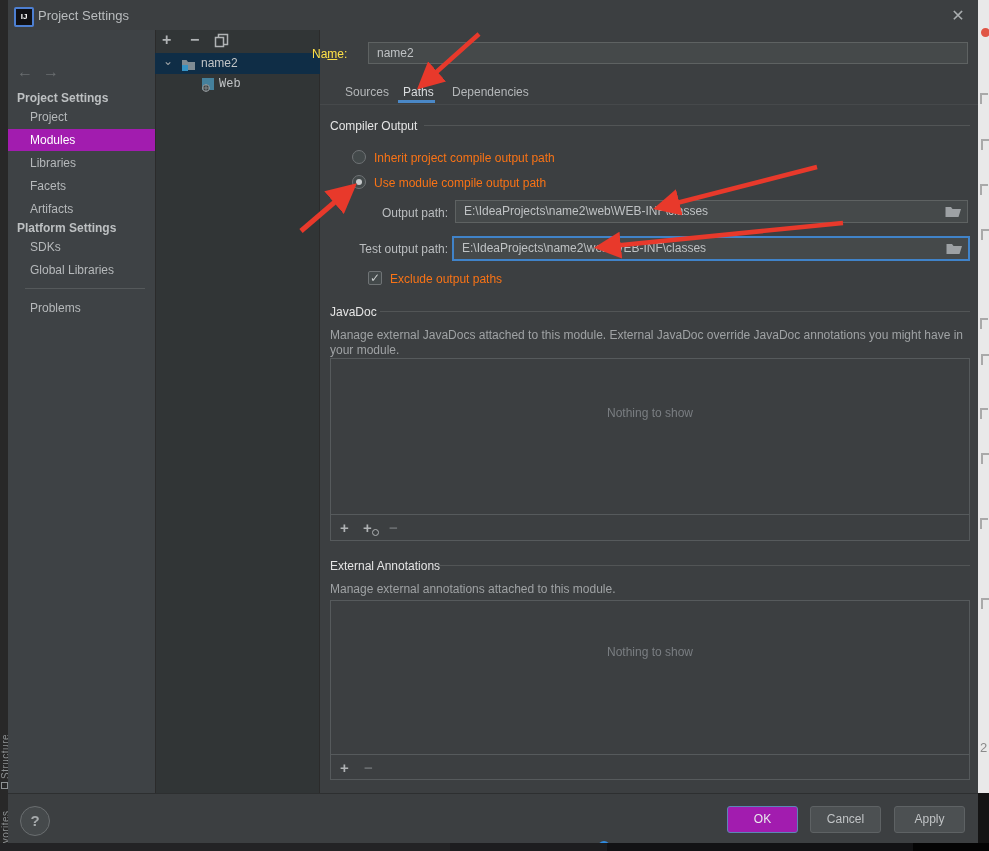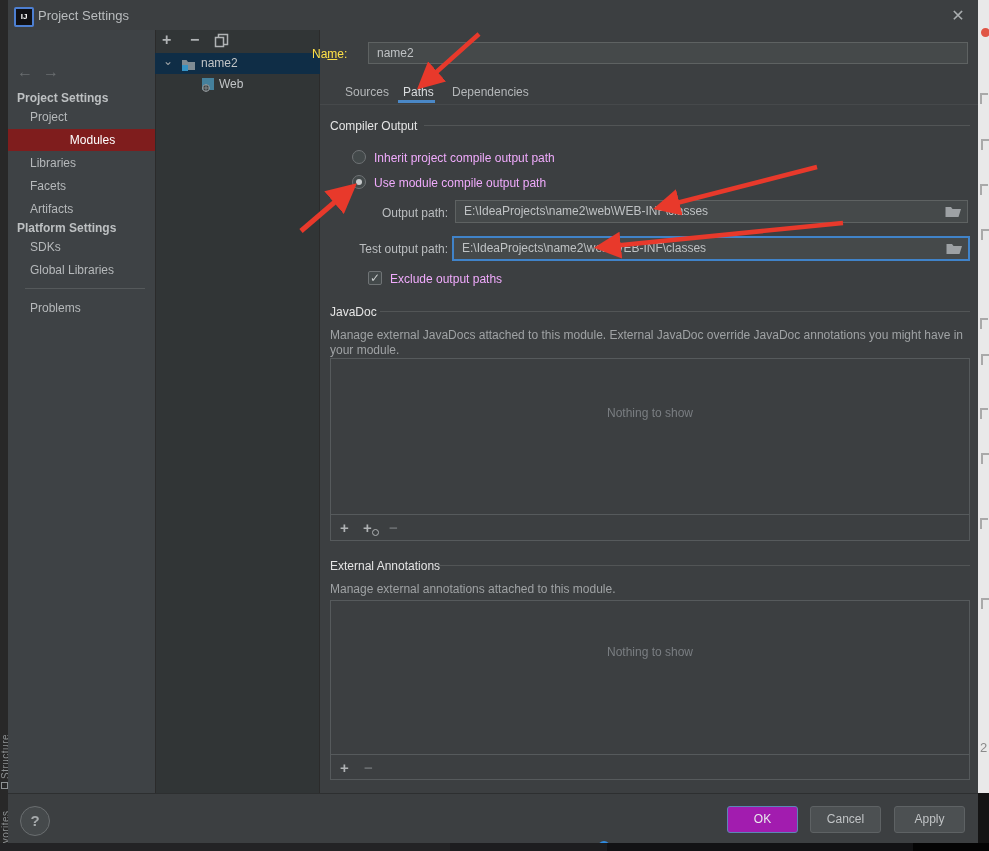--- a/index.html
+++ b/index.html
@@ -19,21 +19,21 @@
   #app-icon{left:14px;top:7px;width:16px;height:16px;background:#101014;border:2px solid #4d7fd1;border-radius:2px;
     color:#fff;font-size:8px;font-weight:bold;line-height:16px;text-align:center;}
   #title-text{left:38px;top:8px;color:#b9bcbe;font-size:13px;}
   #close-x{left:948px;top:6px;width:20px;height:20px;color:#a9adaf;font-size:16px;line-height:20px;text-align:center;cursor:pointer;}
 
   
   #sidebar{left:8px;top:30px;width:147px;height:763px;background:#3e4245;}
   .nav-arrow{position:absolute;top:33px;color:#6a6e70;font-size:16px;}
   .side-group{position:absolute;left:9px;font-weight:bold;color:#bdc0c2;}
   .side-item{position:absolute;left:0;width:147px;height:22px;line-height:22px;padding-left:22px;box-sizing:border-box;color:#b6b9bb;cursor:pointer;}
-  .side-item.sel{background:#7f1d1d;color:#ffffff;text-align:center;}
+  .side-item.sel{background:#a21caf;color:#ffffff;}
   #side-divider{left:17px;top:258px;width:120px;height:1px;background:#55595b;}
 
   
   #treepanel{left:155px;top:30px;width:165px;height:763px;background:#313536;border-left:1px solid #2b2b2b;border-right:1px solid #2b2b2b;box-sizing:border-box;}
   .tb-icon{position:absolute;color:#b0b3b5;font-size:16px;font-weight:bold;cursor:pointer;line-height:16px;}
   #tree-row-root{left:155px;top:53px;width:165px;height:21px;background:#0f2d46;cursor:pointer;}
   #tree-row-child{left:155px;top:74px;width:165px;height:20px;cursor:pointer;}
   .tree-label{position:absolute;color:#c2c5c7;}
 
   
@@ -44,21 +44,21 @@
   .sec-line{position:absolute;height:1px;background:#525556;}
   .sec-title{position:absolute;color:#e5e5e5;}
   .desc{position:absolute;color:#9fa2a4;}
   .tab{position:absolute;top:85px;color:#b4b7b9;cursor:pointer;}
   .tab.active{color:#dadcde;}
   #tab-underline{left:398px;top:100px;width:37px;height:3px;background:#4a88c7;}
   #tabs-sep{left:320px;top:104px;width:658px;height:1px;background:#46494b;}
 
   .radio{position:absolute;width:14px;height:14px;border-radius:50%;border:1px solid #6f7375;background:#43494a;box-sizing:border-box;cursor:pointer;}
   .radio.on::after{content:"";position:absolute;left:3px;top:3px;width:6px;height:6px;border-radius:50%;background:#c7cacc;}
-  .radio-label{position:absolute;color:#f0abfc;cursor:pointer;}
+  .radio-label{position:absolute;color:#f97316;cursor:pointer;}
   .field-label{position:absolute;color:#bbbec0;text-align:right;}
   .checkbox{position:absolute;width:14px;height:14px;border:1px solid #6f7375;border-radius:2px;background:#43494a;
     color:#c9cccd;font-size:12px;line-height:13px;text-align:center;box-sizing:border-box;cursor:pointer;}
   .folder-btn{position:absolute;right:5px;top:2px;width:17px;height:16px;cursor:pointer;}
 
   .listbox{position:absolute;border:1px solid #565a5c;box-sizing:border-box;}
   .empty-text{position:absolute;left:50%;transform:translateX(-50%);color:#7a7e82;}
   .list-toolbar{position:absolute;left:0;right:0;border-top:1px solid #565a5c;}
   .mini-icon{position:absolute;color:#afb2b4;font-size:15px;font-weight:bold;cursor:pointer;line-height:16px;}
   .mini-icon.dim{color:#6a6e70;cursor:default;}
@@ -146,21 +146,21 @@
       <rect x="1" y="8" width="6" height="6" fill="#3592c4"></rect>
     </svg>
     <span class="tree-label" style="left:46px;top:3px;">name2</span>
   </div>
   <div class="abs" id="tree-row-child">
     <svg class="abs" style="left:45px;top:3px;" width="15" height="15">
       <rect x="2" y="1" width="12" height="12" fill="#44809c"></rect>
       <circle cx="6" cy="11" r="3.4" fill="#3b3f41" stroke="#9aa0a3" stroke-width="1"></circle>
       <path d="M2.6 11 h6.8 M6 7.6 v6.8" stroke="#9aa0a3" stroke-width="0.7"></path>
     </svg>
-    <span class="tree-label" style="left:64px;top:3px;">Web</span>
+    <span class="tree-label" style="left:64px;top:3px;font-family:Liberation Mono, monospace;">Web</span>
   </div>
 
   <div class="abs" id="main"></div>
 
   <span class="abs" style="left:312px;top:47px;color:#fde047;"><span>Na</span><span style="text-decoration:underline;">m</span><span>e:</span></span>
   <div class="field" style="left:368px;top:42px;width:600px;height:22px;padding-right:8px;">name2</div>
 
   <span class="tab" style="left:345px;">Sources</span>
   <span class="tab active" style="left:403px;">Paths</span>
   <span class="tab" style="left:452px;">Dependencies</span>

